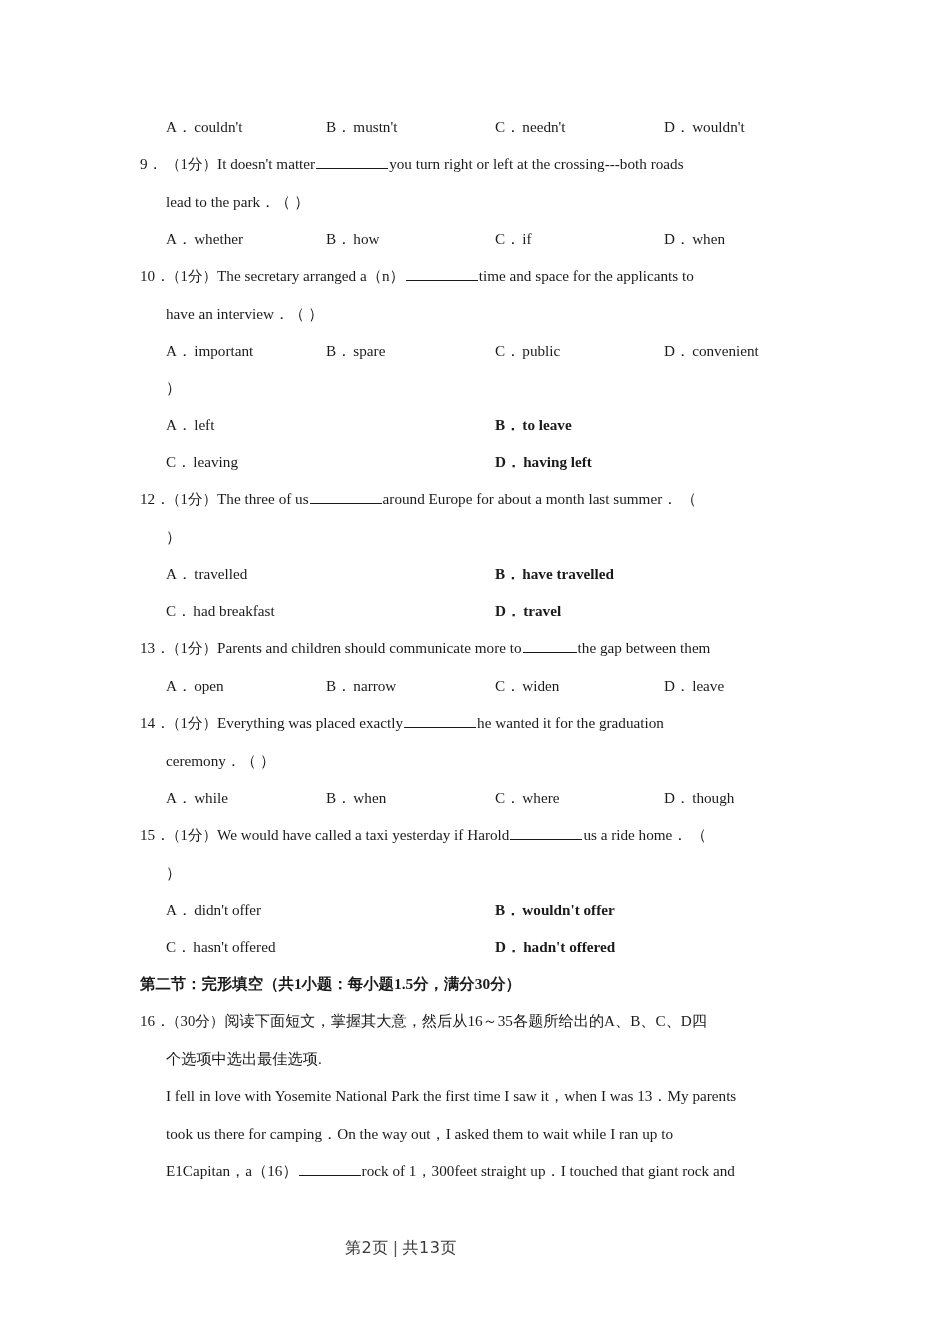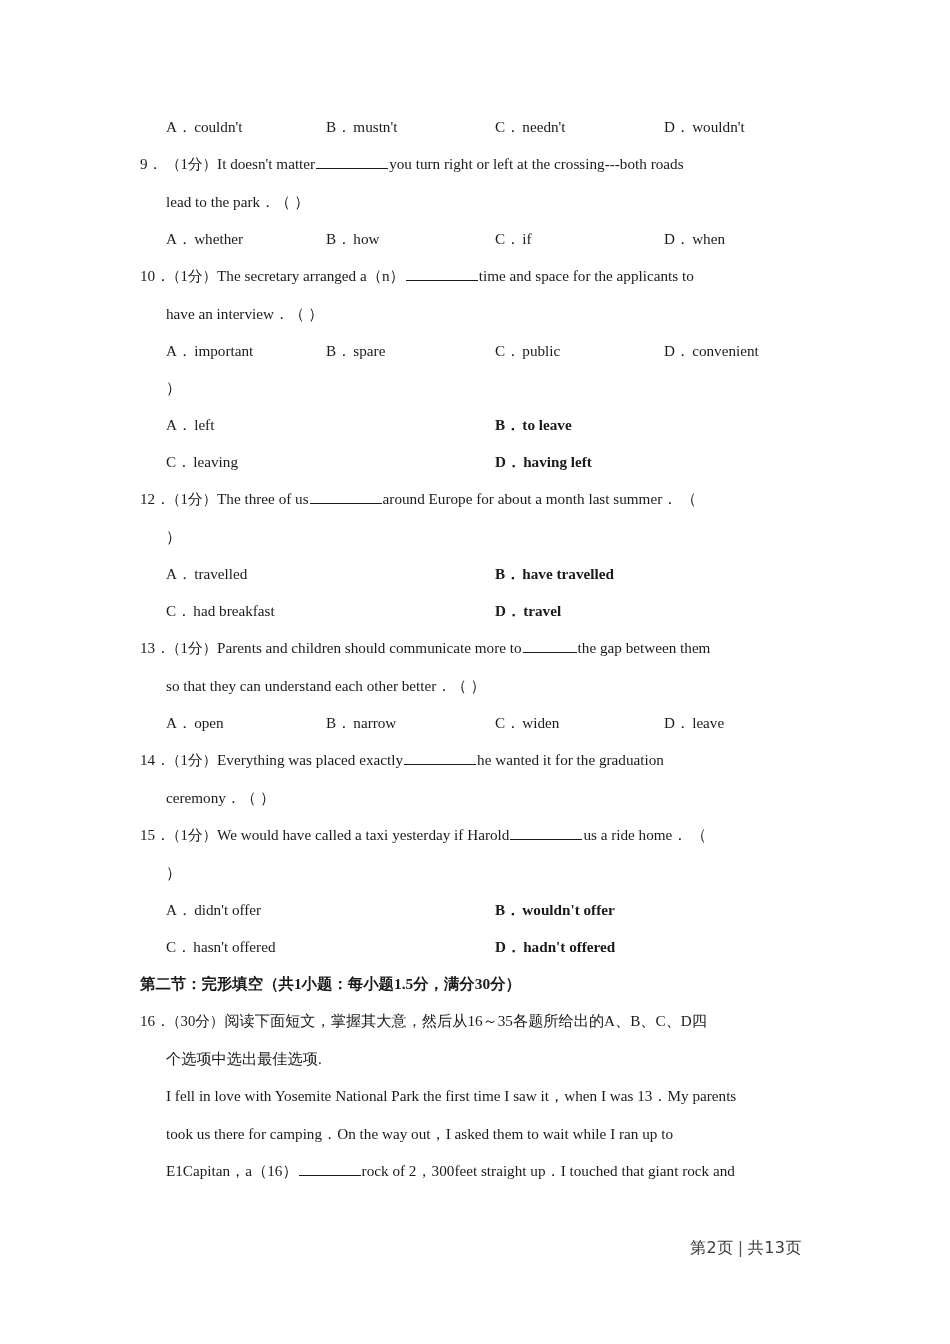--- a/index.html
+++ b/index.html
@@ -105,21 +105,21 @@
     padding-left: 26px;
     margin: 0;
   }
 
   
   .footer {
     position: absolute;
     left: 0;
     top: 1238px;
     width: 802px;
-    text-align: right;
+    text-align: center;
     font-family: "DejaVu Sans", "Liberation Sans", sans-serif;
     font-size: 16px;
     color: #3a3a3a;
     letter-spacing: 0.5px;
   }
   .footer .sep {
     margin: 0 4px;
     color: #555;
   }
   .spacer-top { height: 108px; }
@@ -236,23 +236,20 @@
       <span class="opt c2-b">
         <span class="olabel">D．</span><span>travel</span>
       </span>
     </div>
   </div>
 
   <div class="q">
     <div class="stem">
       <span class="num">13．</span><span class="marks">（1分）</span><span>Parents and children should communicate more to</span><span class="blank b-short"></span><span>the gap between them</span>
     </div>
-    <div class="stem nonum">
-      <span>so that they can understand each other better．</span><span class="paren">（      ）</span>
-    </div>
     <div class="opts">
       <span class="opt c4-a">
         <span class="olabel">A．</span><span>open</span>
       </span>
       <span class="opt c4-b">
         <span class="olabel">B．</span><span>narrow</span>
       </span>
       <span class="opt c4-c">
         <span class="olabel">C．</span><span>widen</span>
       </span>
@@ -262,20 +259,34 @@
     </div>
   </div>
 
   <div class="q">
     <div class="stem">
       <span class="num">14．</span><span class="marks">（1分）</span><span>Everything was placed exactly</span><span class="blank b-long"></span><span>he wanted it for the graduation</span>
     </div>
     <div class="stem nonum">
       <span>ceremony．</span><span class="paren">（      ）</span>
     </div>
+    <div class="opts">
+      <span class="opt c4-a">
+        <span class="olabel">A．</span><span>while</span>
+      </span>
+      <span class="opt c4-b">
+        <span class="olabel">B．</span><span>when</span>
+      </span>
+      <span class="opt c4-c">
+        <span class="olabel">C．</span><span>where</span>
+      </span>
+      <span class="opt c4-d">
+        <span class="olabel">D．</span><span>though</span>
+      </span>
+    </div>
   </div>
 
   <div class="q">
     <div class="stem">
       <span class="num">15．</span><span class="marks">（1分）</span><span>We would have called a taxi yesterday if Harold</span><span class="blank b-long"></span><span>us a ride home．  （</span>
     </div>
     <div class="stem nonum">
       <span>）</span>
     </div>
     <div class="opts two">
@@ -305,21 +316,21 @@
     <div class="stem nonum">
       <span>个选项中选出最佳选项.</span>
     </div>
     <div class="passage">
       <span>I fell in love with Yosemite National Park the first time I saw it，when I was 13．My parents</span>
     </div>
     <div class="passage">
       <span>took us there for camping．On the way out，I asked them to wait while I ran up to</span>
     </div>
     <div class="passage">
-      <span>E1Capitan，a（16）</span><span class="blank b-med"></span><span>rock of 2，300feet straight up．I touched that giant rock and</span>
+      <span>E1Capitan，a（16）</span><span class="blank b-med"></span><span>rock of 1，300feet straight up．I touched that giant rock and</span>
     </div>
   </div>
 
 </div>
 
 <div class="footer">
   <span>第2页</span><span class="sep">|</span><span>共13页</span>
 </div>
 
 </body></html>

